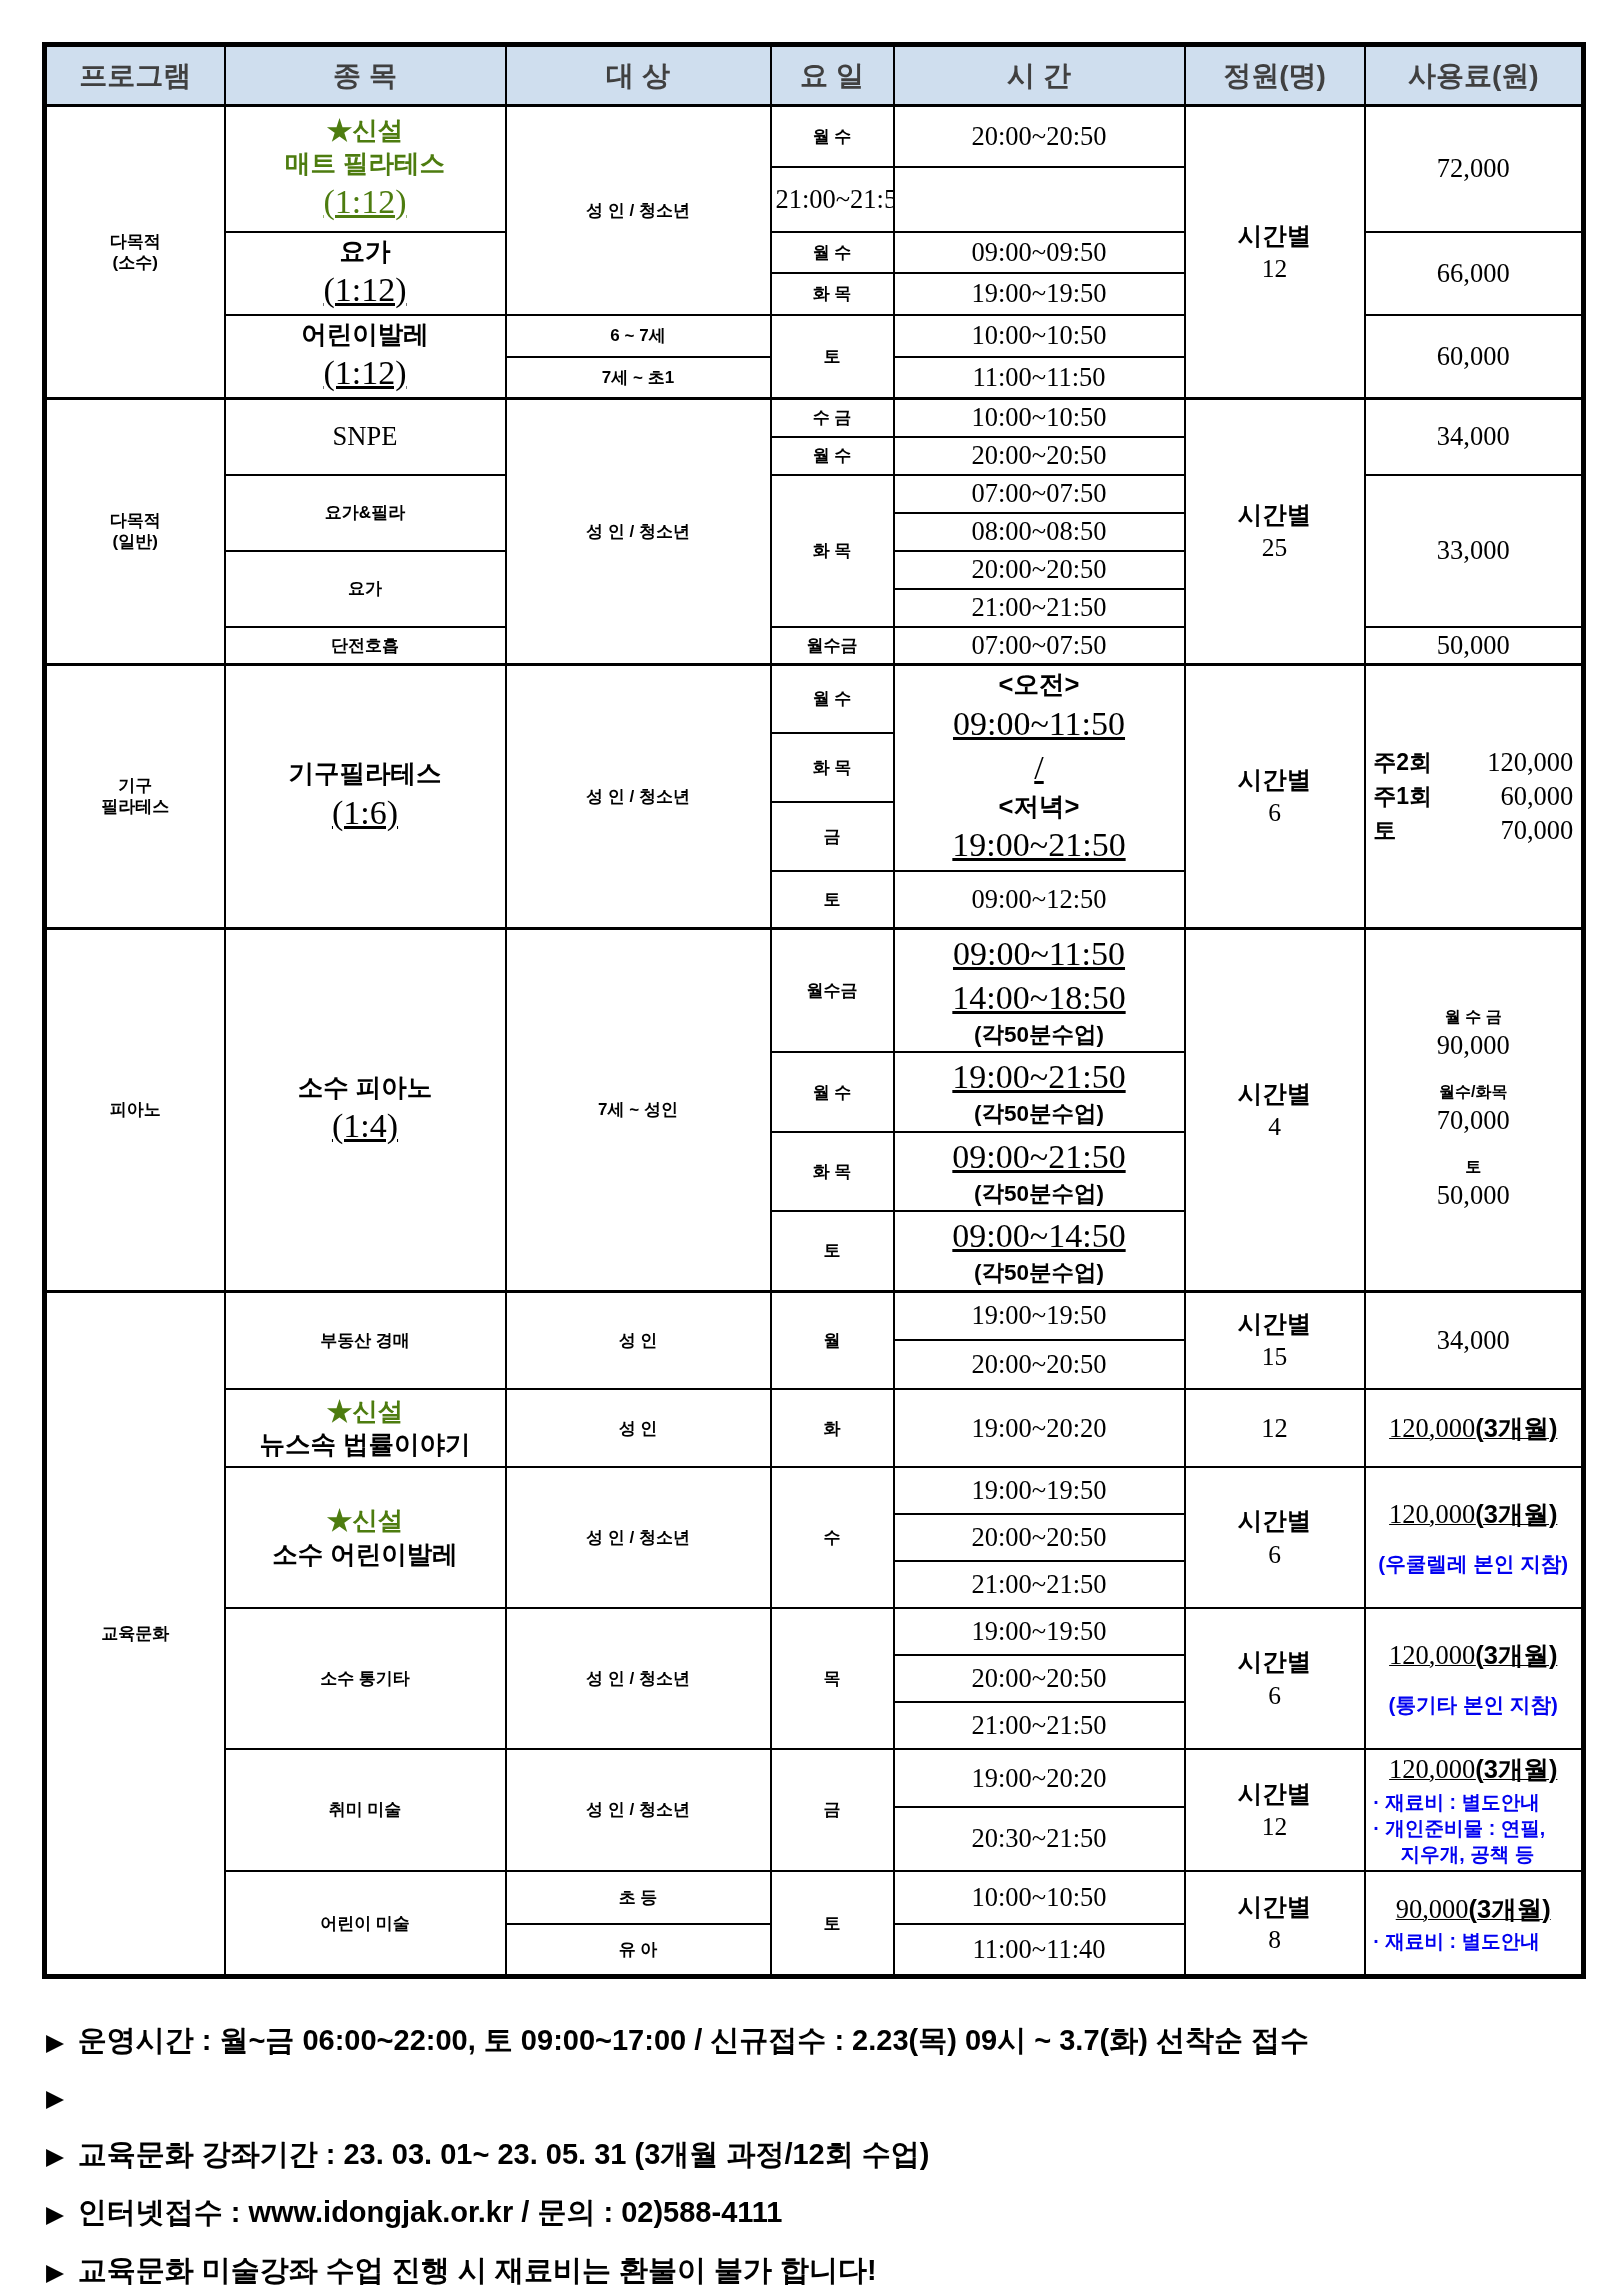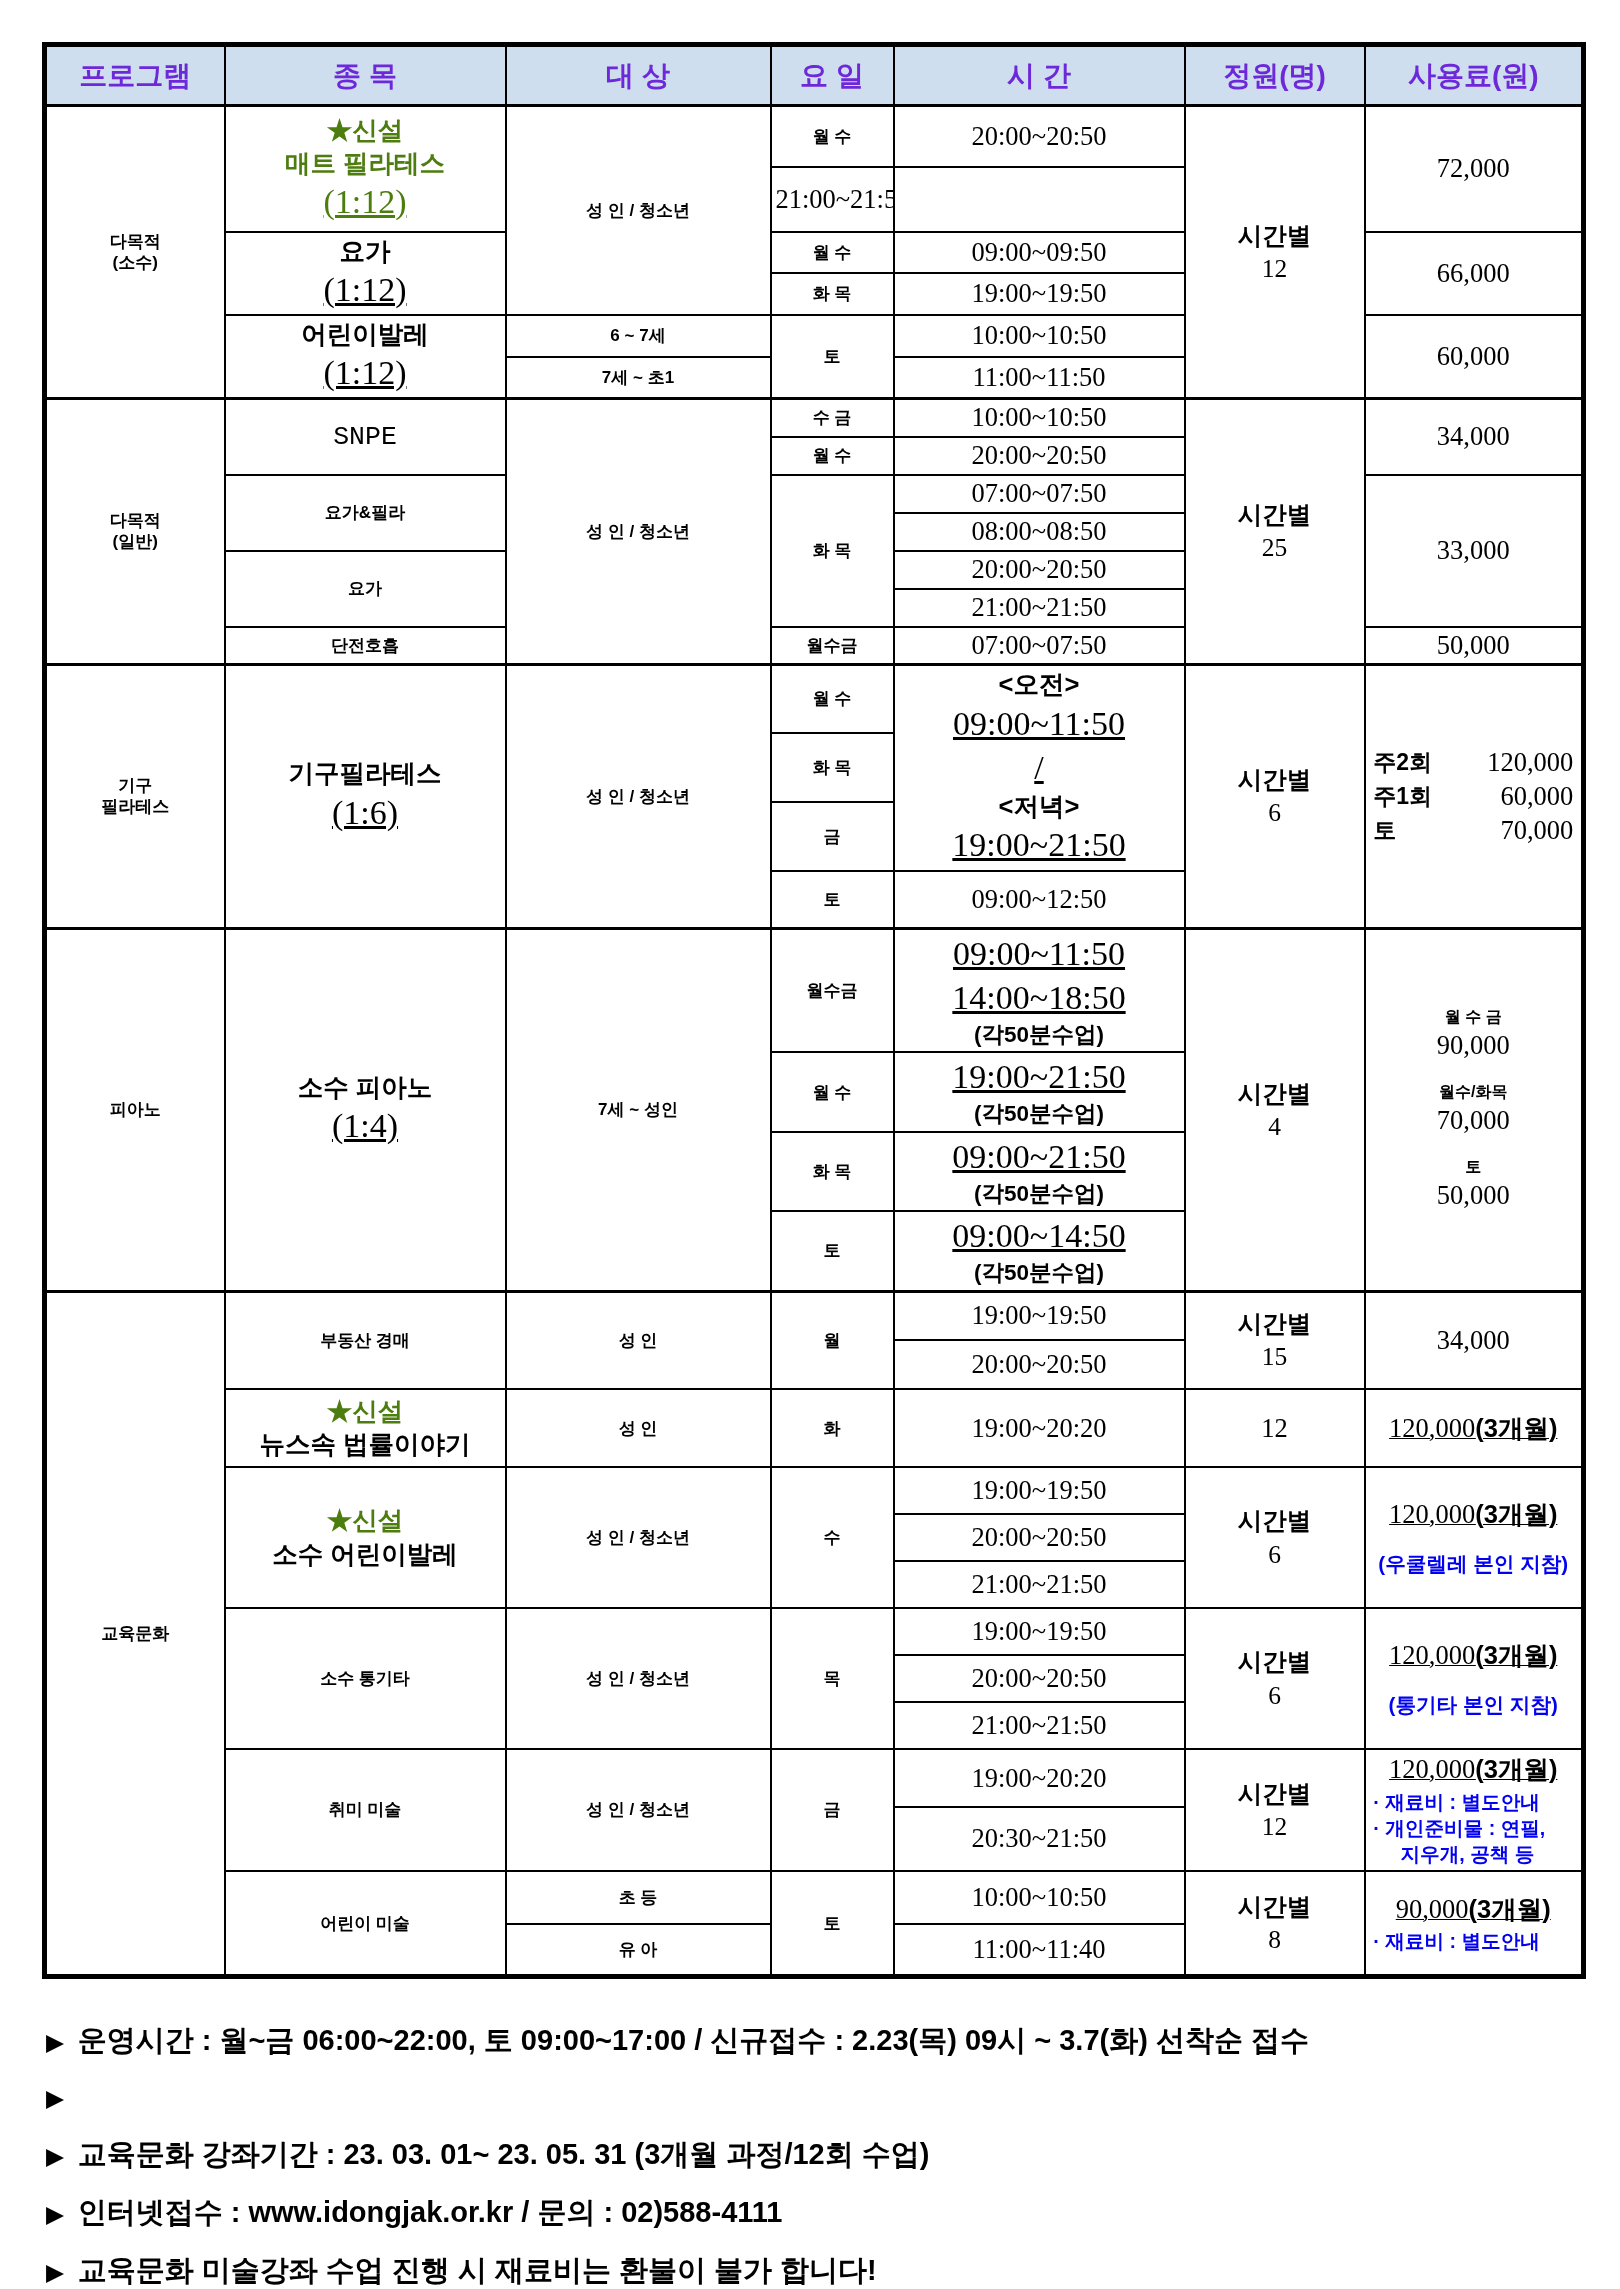--- a/index.html
+++ b/index.html
@@ -4,37 +4,37 @@
 <style>
   html,body { margin:0; padding:0; background:#ffffff; }
   body { width:1620px; height:2290px; }
   .page { box-sizing:border-box; width:1620px; height:2290px; padding:42px 0 0 42px; background:#ffffff; }
 
   table.sched { border-collapse:collapse; table-layout:fixed; width:1539px; border:5.9px solid #000; }
   th, td { border:2px solid #000; text-align:center; vertical-align:middle; padding:2px 3.9px; box-sizing:border-box; overflow:hidden; }
   th {
     background:#cfdeee;
     font:700 28px "Liberation Sans", sans-serif;
-    color:#6d28d9;
+    color:#404040;
     border-bottom:3.9px solid #000;
     height:61px;
   }
   tr.sec-top td { border-top:3.9px solid #000; }
 
   .ko  { font-family:"Liberation Sans", sans-serif; font-weight:700; color:#000; }
   .num { font-family:"Liberation Serif", serif; font-weight:400; color:#000; }
   td.ko  { font-size:17px; }
   td.num { font-size:26.5px; }
   .pre { white-space:pre-line; line-height:1.25; }
   .blue { color:#4d7c0f; }
 
   .cell-line { line-height:1.3; font-size:25.5px; }
   .cell-line.num { font-size:34px;text-decoration:underline; }
   .ratio { font-size:24.5px; }
-  .item-latin { font-size:27.4px;font-family:Liberation Mono, monospace; }
+  .item-latin { font-size:27.4px; }
   .fee { font-size:26.5px; }
   .cap-label { font-size:24.5px; line-height:1.35; }
   .cap-num { font-size:25.5px; line-height:1.3; }
 
   .fee-split { display:flex; justify-content:space-between; width:200px; margin:2.9px auto; }
   .fee-split .ko { font-size:23px; }
   .fee-split .num { font-size:26.5px; }
 
   .fee-group { line-height:1.3; }
   .gap18 { height:19.6px; }

